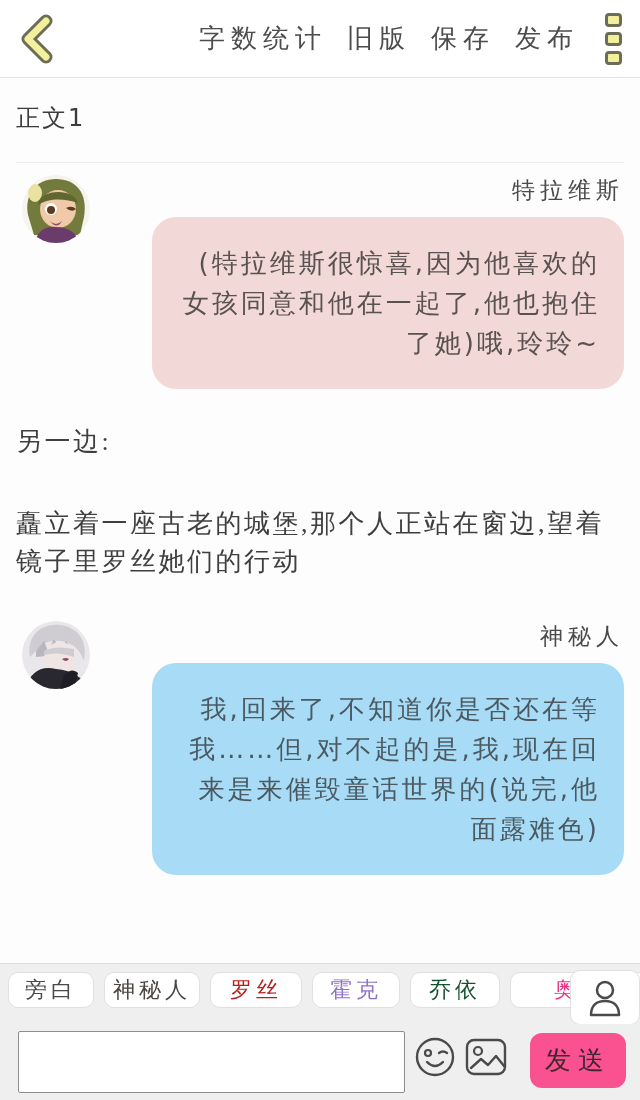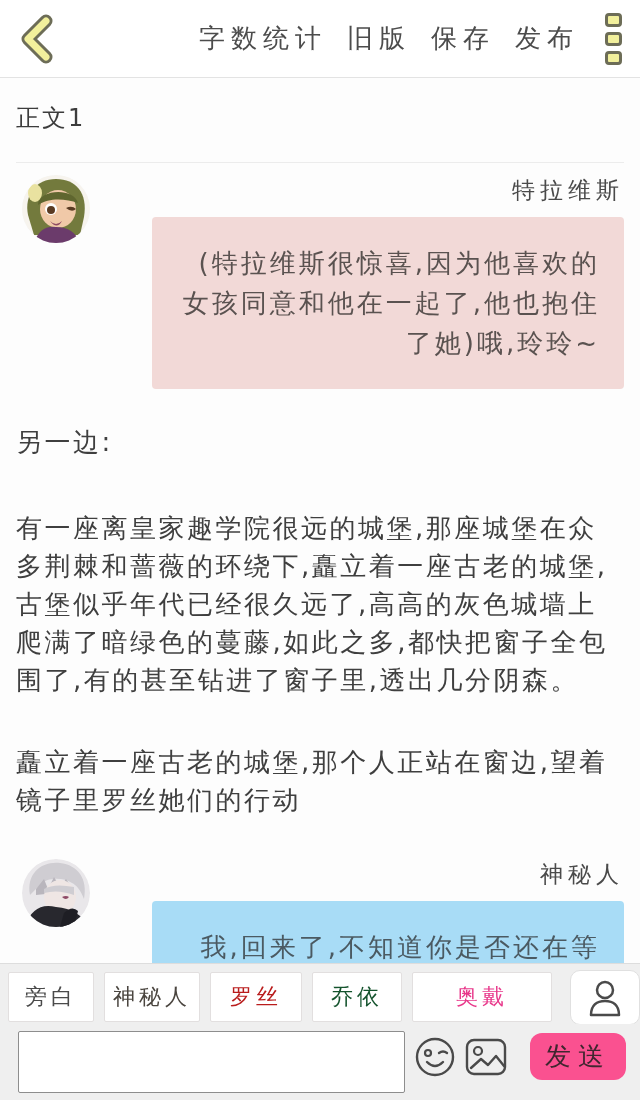--- a/index.html
+++ b/index.html
@@ -17,51 +17,51 @@
 
   
   .content { padding:0 16px; }
   .doc-title-row { padding:24px 0 28px 0; border-bottom:1px solid #ececec; }
   .doc-title { font-size:24px; color:#3c3c3c; letter-spacing:2px; }
 
   .message { position:relative; padding-left:90px; margin-top:10px;text-align:right; }
   .avatar { position:absolute; left:6px; top:2px; width:68px; height:68px; border-radius:50%;
             overflow:hidden; background:#f5f5f5; }
   .speaker-name { font-size:23px; color:#4a4a4a; letter-spacing:5px; line-height:34px; }
-  .bubble { display:inline-block; max-width:472px; border-radius:4px; padding:26px 24px;
+  .bubble { display:inline-block; max-width:472px; border-radius:24px; padding:26px 24px;
             font-size:26px; line-height:40px; letter-spacing:3px; margin-top:10px; }
   .bubble.pink { background:#f2d9d7; color:#5a5250; }
   .bubble.blue { background:#a8dcf6; color:#4b5a62; }
 
-  .narration { font-size:26px; line-height:38px; letter-spacing:2.5px; color:#3f3f3f; }
+  .narration { font-size:26px; line-height:38px; letter-spacing:2.5px; color:#3f3f3f;font-family:Liberation Serif, serif; }
   .narr-1 { margin-top:34px; }
   .narr-2 { margin-top:48px; }
   .narr-3 { margin-top:44px; }
   .msg-2 { margin-top:38px; }
 
   
   .composer { position:absolute; left:0; bottom:0; width:640px; height:137px;
               background:#efefef; border-top:1px solid #dddddd; }
   .char-row { position:relative; display:flex; gap:10px; padding:8px 0 0 8px; overflow:hidden; height:60px; }
-  .char-btn { height:50px; background:#ffffff; border:1px solid #e2dfdf; border-radius:2px;
+  .char-btn { height:36px; background:#ffffff; border:1px solid #e2dfdf; border-radius:10px;
               display:flex; align-items:center; justify-content:center;
               font-size:22px; letter-spacing:4px; color:#4a4a4a; cursor:pointer; flex:0 0 auto; }
   .cb-0 { width:86px; } .cb-1 { width:96px; } .cb-2 { width:92px; }
   .cb-3 { width:88px; } .cb-4 { width:90px; } .cb-5 { width:140px; }
   .person-btn { position:absolute; right:0; top:6px; width:70px; height:55px; background:#ffffff;
                 border:1px solid #e0e0e0; border-radius:10px; display:flex; align-items:center;
                 justify-content:center; cursor:pointer; z-index:3; }
   .input-row { position:relative; height:77px; }
   .msg-input { position:absolute; left:18px; top:7px; width:387px; height:62px;
                background:#ffffff; border:1px solid #8d8d8d; border-radius:2px; resize:none;
                font-size:24px; font-family:"DejaVu Sans", sans-serif; padding:8px; }
   .icon-btn { position:absolute; top:12px; background:none; border:none; cursor:pointer; padding:0; }
   .emoji-btn { left:414px; }
   .image-btn { left:464px; }
-  .send-btn { position:absolute; left:530px; top:9px; width:96px; height:47px;
+  .send-btn { position:absolute; left:530px; top:9px; width:96px; height:55px;
               background:#fa5190; border:none; border-radius:12px; font-size:26px;
               letter-spacing:7px; color:#40262f; cursor:pointer;
               font-family:"DejaVu Sans", sans-serif; }
 </style>
 </head>
 <body>
 
 <div class="topbar">
   <div class="back-btn">
     <svg width="36" height="52" viewBox="0 0 36 52">
@@ -102,21 +102,20 @@
         <path d="M28,46 q6,6 12,0 q-5,9 -12,0" fill="#8e4a62"></path>
         <path d="M12,68 Q18,50 34,52 Q52,52 58,68 Z" fill="#6b3b6b"></path>
       </svg>
     </div>
     <div class="speaker-name">特拉维斯</div>
     <div class="bubble pink">(特拉维斯很惊喜,因为他喜欢的女孩同意和他在一起了,他也抱住了她)哦,玲玲~</div>
   </div>
 
   <div class="narration narr-1">另一边:</div>
 
-  <div class="narration narr-2">有一座离皇家趣学院很远的城堡,那座城堡在众多荆棘和蔷薇的环绕下,矗立着一座古老的城堡,古堡似乎年代已经很久远了,高高的灰色城墙上爬满了暗绿色的蔓藤,如此之多,都快把窗子全包围了,有的甚至钻进了窗子里,透出几分阴森。</div>
 
   <div class="narration narr-3">矗立着一座古老的城堡,那个人正站在窗边,望着镜子里罗丝她们的行动</div>
 
   <div class="message msg-2">
     <div class="avatar">
       <svg width="68" height="68" viewBox="0 0 68 68">
         <circle cx="34" cy="34" r="34" fill="#e9e7ea"></circle>
         <path d="M8,36 C4,14 20,2 38,4 C56,6 66,20 62,40 C58,30 54,26 50,24 C42,18 24,18 18,26 C12,32 10,34 8,36 Z" fill="#cfcdd2"></path>
         <path d="M14,30 l8,-10 l4,10 l6,-12 l6,10 l6,-8 l8,12 l-38,4 Z" fill="#b9b6bd"></path>
         <ellipse cx="38" cy="38" rx="16" ry="17" fill="#efe6e4"></ellipse>
@@ -131,20 +130,21 @@
     <div class="bubble blue">我,回来了,不知道你是否还在等我……但,对不起的是,我,现在回来是来催毁童话世界的(说完,他面露难色)</div>
   </div>
 
 </div>
 
 <div class="composer">
   <div class="char-row">
     <div class="char-btn cb-0" style="color: rgb(74, 74, 74);">旁白</div>
     <div class="char-btn cb-1" style="color: rgb(74, 69, 63);">神秘人</div>
     <div class="char-btn cb-2" style="color: #b91c1c;">罗丝</div>
+    <div class="char-btn cb-3" style="color: rgb(141, 112, 200);">霍克</div>
     <div class="char-btn cb-4" style="color: #14532d;">乔依</div>
     <div class="char-btn cb-5" style="color: rgb(232, 55, 138);">奥戴</div>
     <div class="person-btn">
       <svg width="34" height="38" viewBox="0 0 34 38">
         <circle cx="17" cy="11" r="8" fill="none" stroke="#4a4a4a" stroke-width="2.5"></circle>
         <path d="M3,36 C3,26 9,22 17,22 C25,22 31,26 31,36 Z" fill="none" stroke="#4a4a4a" stroke-width="2.5" stroke-linejoin="round"></path>
       </svg>
     </div>
   </div>
   <div class="input-row">

